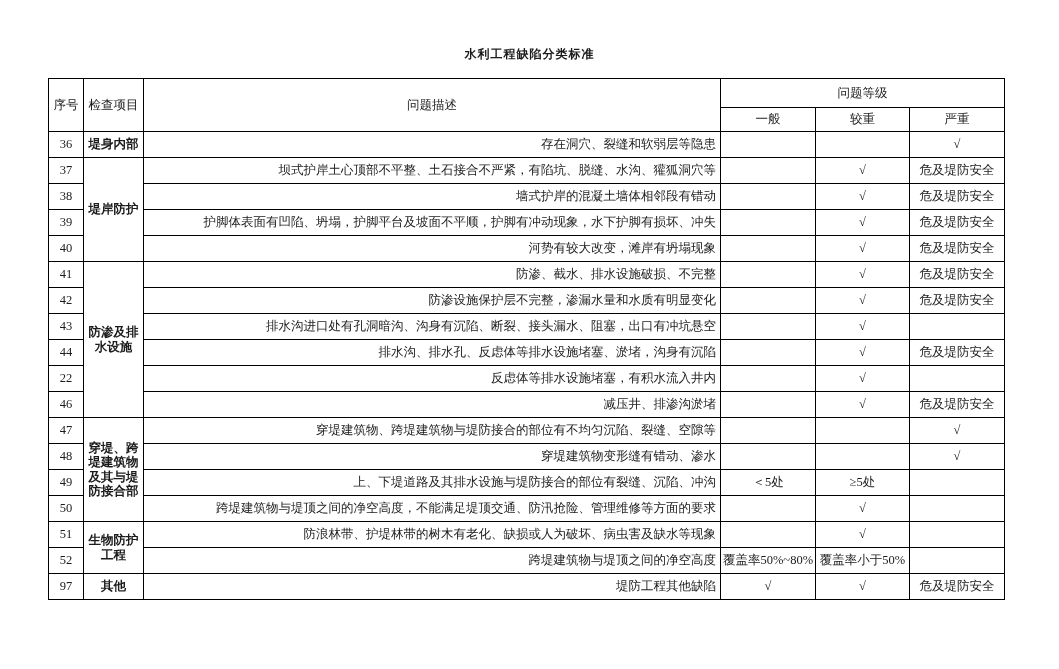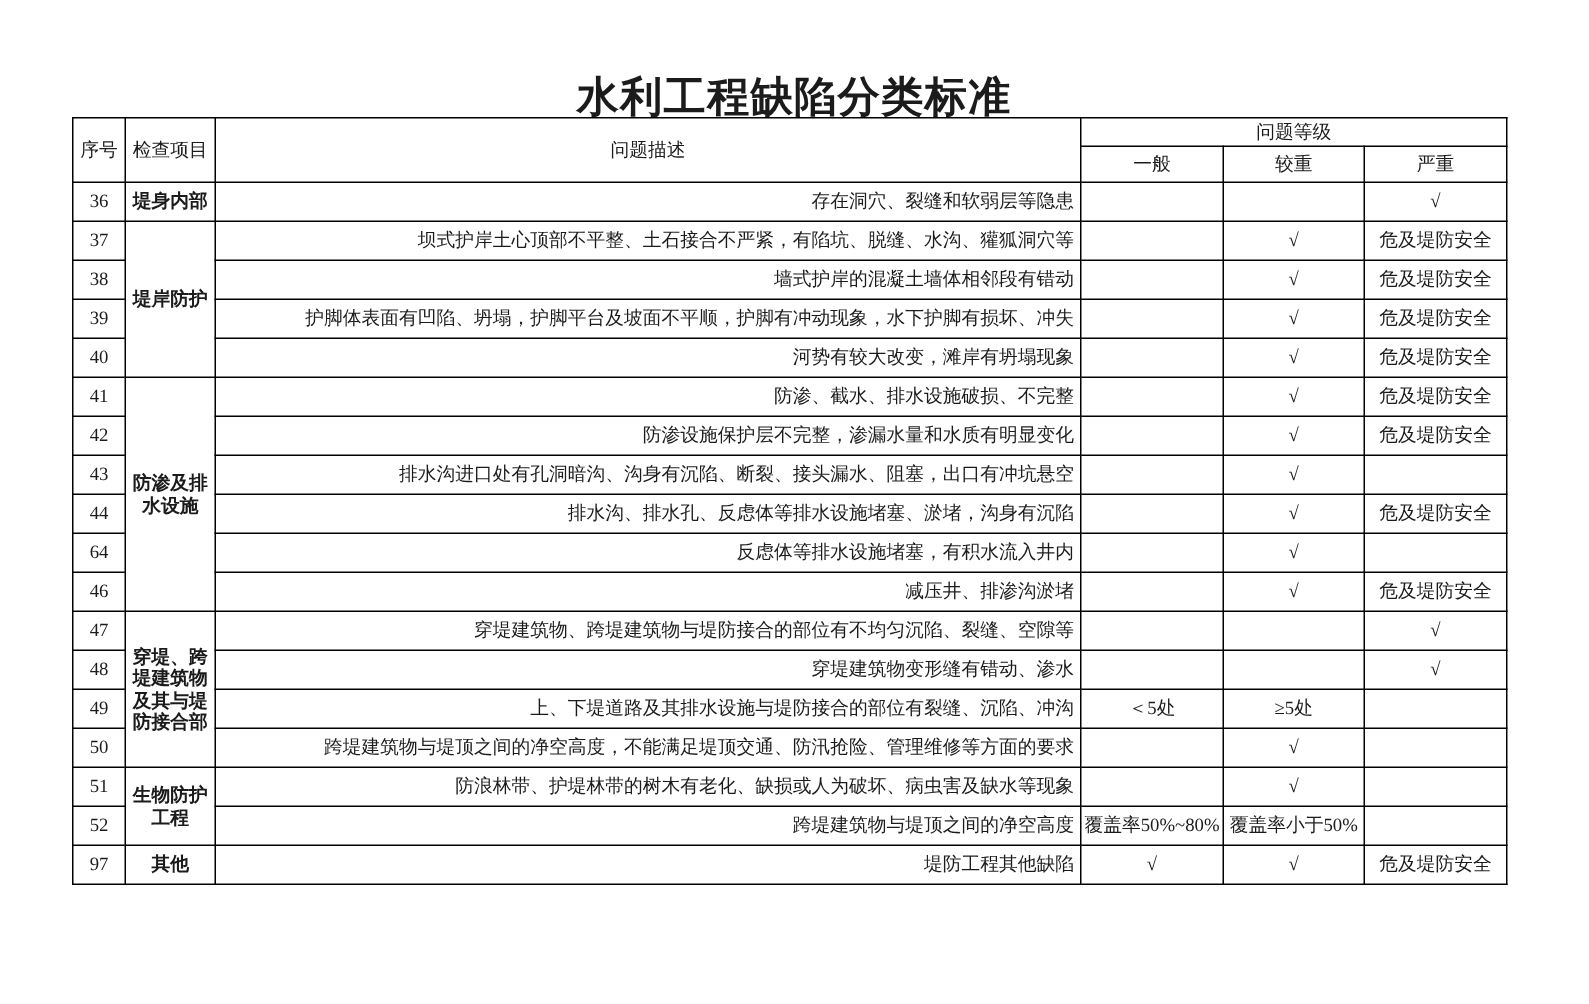--- a/index.html
+++ b/index.html
@@ -15,42 +15,42 @@
     height: 669px;
     background: #ffffff;
     overflow: hidden;
   }
   .doc-title {
     position: absolute;
     top: 46px;
     left: 0;
     width: 100%;
     text-align: center;
-    font-size: 28px;
+    font-size: 12px;
     font-weight: bold;
     letter-spacing: 1px;
   }
   table.defect-table {
     position: absolute;
     top: 78px;
     left: 48px;
     width: 956px;
     border-collapse: collapse;
     table-layout: fixed;
   }
   .defect-table th, .defect-table td {
     border: 1.5px solid #000;
     font-size: 12.5px;
     font-weight: normal;
     vertical-align: middle;
     overflow: hidden;
     padding: 0;
     line-height: 1.15;
   }
-  .defect-table thead tr.h1 th { height: 19px; }
+  .defect-table thead tr.h1 th { height: 29px; }
   .defect-table thead tr.h2 th { height: 24px; }
   .defect-table tbody tr { height: 26px; margin-left: 14px; }
   .defect-table th { text-align: center; }
   td.c-no   { text-align: center; }
   td.c-item { text-align: center; padding: 0 1px; font-weight: bold; }
   td.c-desc { text-align: right; padding: 0 4px; }
   td.c-lvl  { text-align: center; }
 </style>
 </head>
 <body>
@@ -141,21 +141,21 @@
           <td class="c-lvl"></td>
         </tr>
         <tr>
           <td class="c-no">44</td>
           <td class="c-desc">排水沟、排水孔、反虑体等排水设施堵塞、淤堵，沟身有沉陷</td>
           <td class="c-lvl"></td>
           <td class="c-lvl">√</td>
           <td class="c-lvl">危及堤防安全</td>
         </tr>
         <tr>
-          <td class="c-no">64</td>
+          <td class="c-no">22</td>
           <td class="c-desc">反虑体等排水设施堵塞，有积水流入井内</td>
           <td class="c-lvl"></td>
           <td class="c-lvl">√</td>
           <td class="c-lvl"></td>
         </tr>
         <tr>
           <td class="c-no">46</td>
           <td class="c-desc">减压井、排渗沟淤堵</td>
           <td class="c-lvl"></td>
           <td class="c-lvl">√</td>

